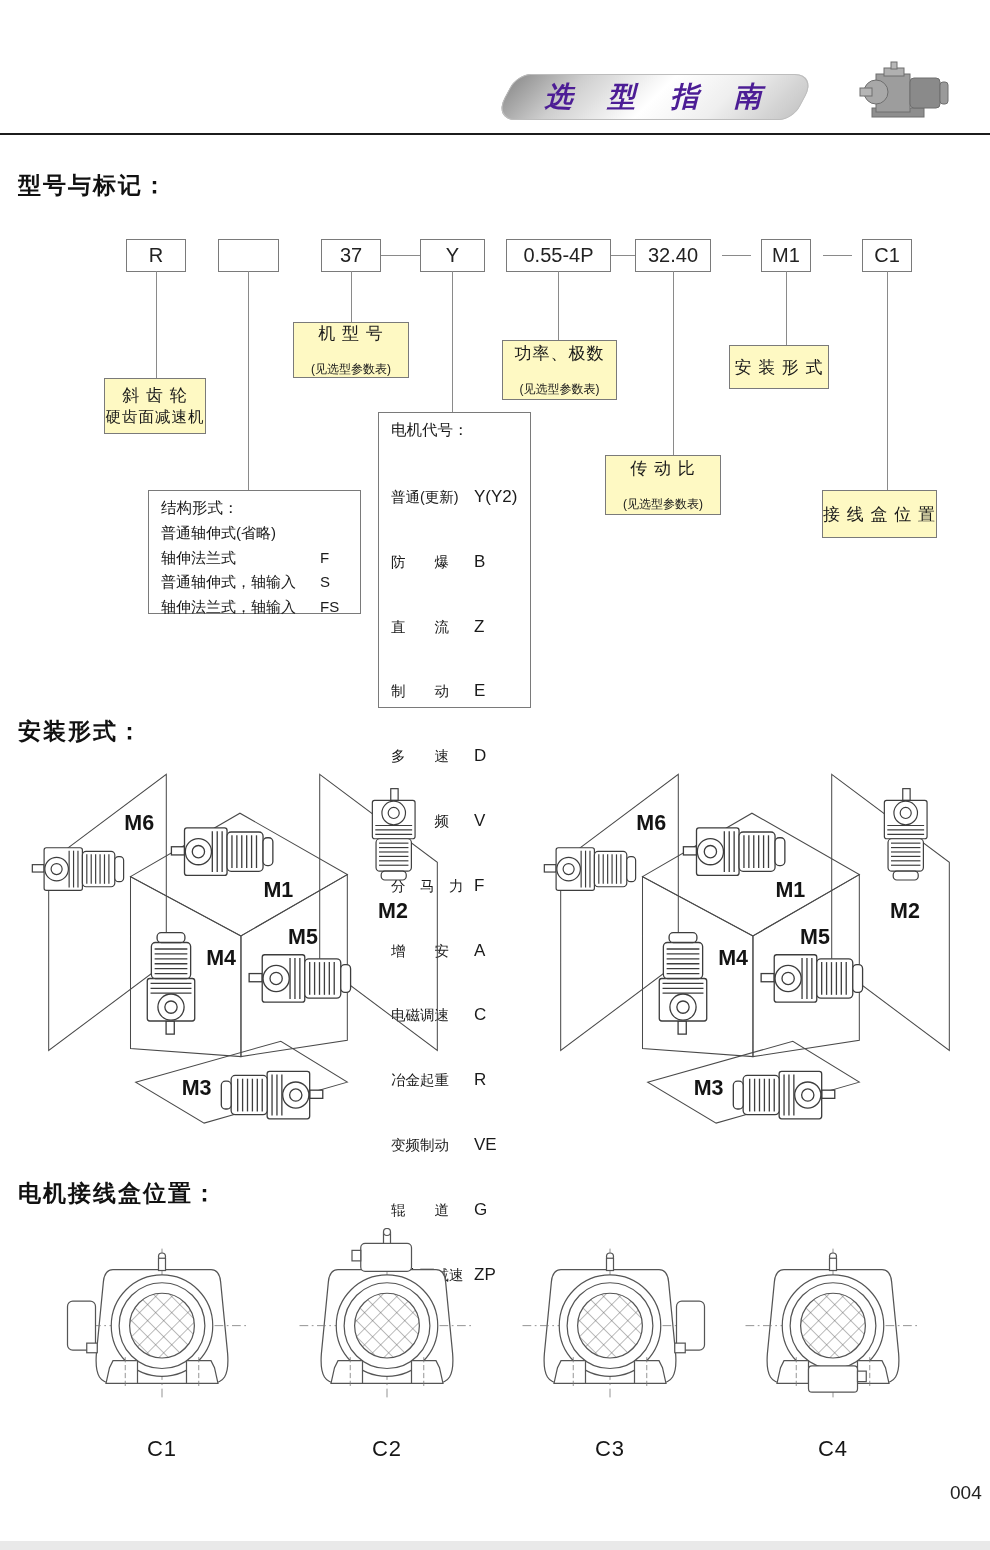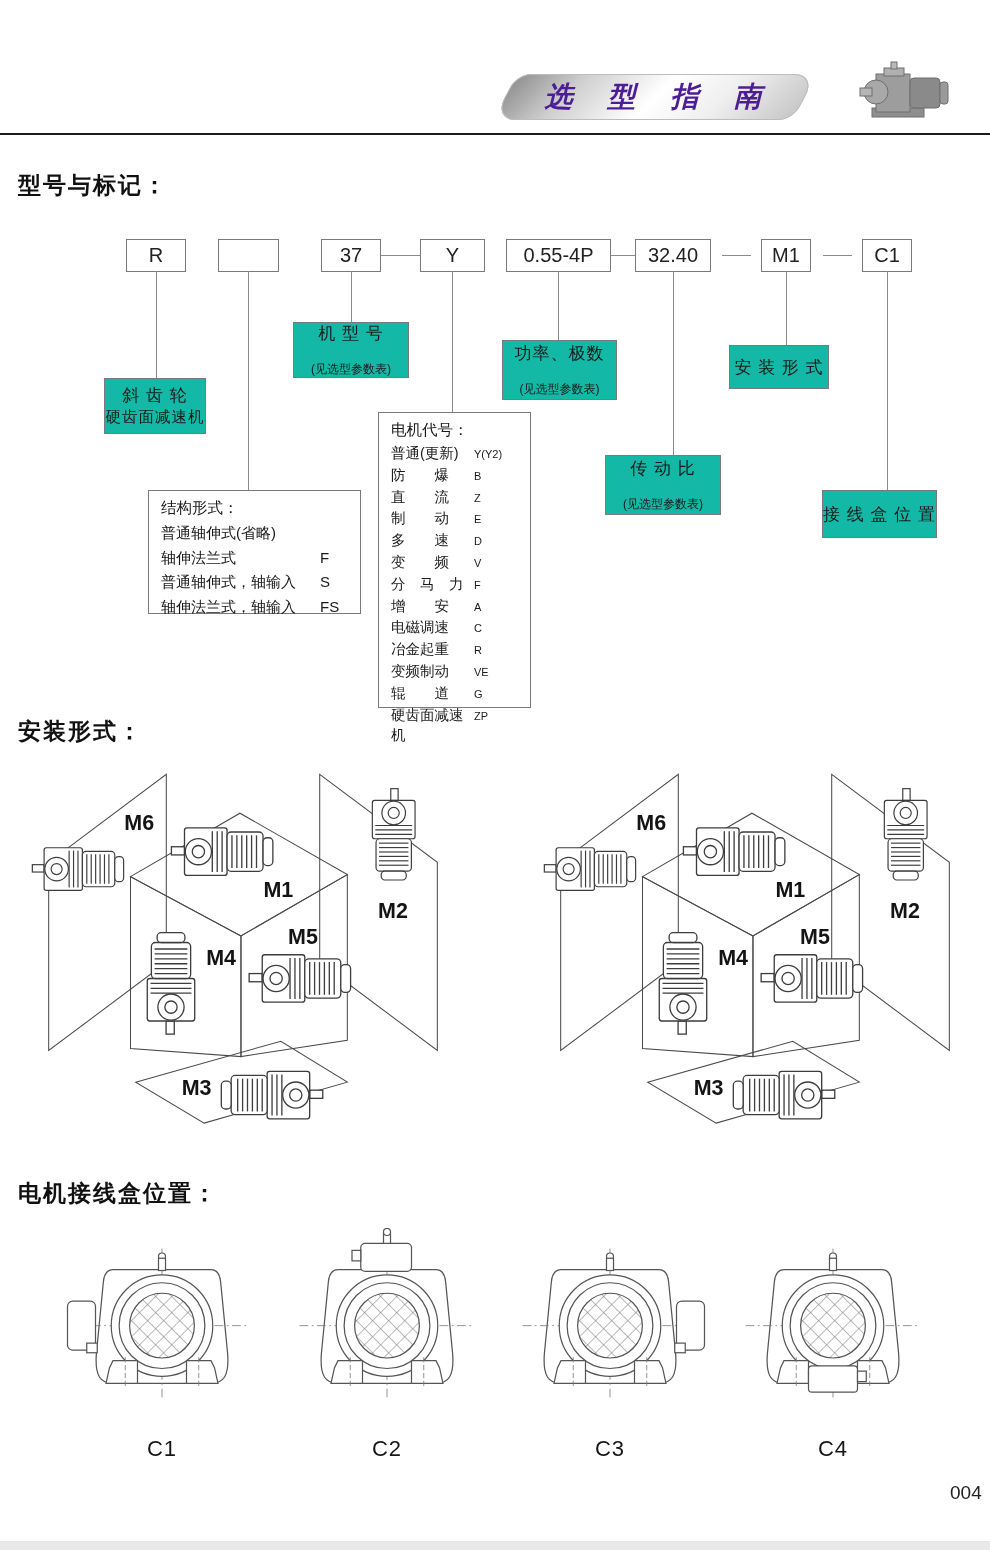--- a/index.html
+++ b/index.html
@@ -16,33 +16,33 @@
                font-size:28px;letter-spacing:14px;color:#4c1d95;padding-left:10px;}
   .toprule{left:0;top:133px;width:990px;height:2px;background:#1c1c1c;}
   
   .sect-title{font-size:23px;font-weight:bold;color:#111;letter-spacing:2px;}
   
   .codebox{border:1.3px solid #7a7a7a;background:#fff;display:flex;align-items:center;justify-content:center;
            font-size:20px;color:#222;height:33px;box-sizing:border-box;}
   .vline{width:1.3px;background:#8a8a8a;}
   .hline{height:1.3px;background:#8a8a8a;}
   
-  .lblbox{border:1.3px solid #7a7a7a;background:#14b8a6;box-sizing:border-box;display:flex;flex-direction:column;
+  .lblbox{border:1.3px solid #7a7a7a;background:#fef9c3;box-sizing:border-box;display:flex;flex-direction:column;
           align-items:center;justify-content:center;text-align:center;}
   .lblbox .l1{font-size:17px;letter-spacing:1px;}
   .lblbox .l2{font-size:12px;margin-top:16px;}
   .listbox{border:1.3px solid #7a7a7a;background:#fff;box-sizing:border-box;padding:7px 10px 16px 12px;}
   .listbox .ltitle{font-size:15.5px;margin-bottom:2px;}
   .coderow{display:flex;justify-content:space-between;align-items:baseline;}
   .coderow .nm{font-size:15px;}
   .coderow .cd{font-size:15px;width:44px;text-align:left;flex:none;}
   .structure .coderow{line-height:24.5px;}
   .motorcodes .coderow{line-height:20.8px;}
   .motorcodes .coderow .nm{font-size:14.5px;}
-  .motorcodes .coderow .cd{font-size:11px;width:46px;}
+  .motorcodes .coderow .cd{font-size:17px;width:46px;margin-top:44px;}
   
   svg text.mlabel{font-family:"Liberation Sans","DejaVu Sans",sans-serif;font-size:21px;font-weight:bold;fill:#141414;}
   
   .jfig{position:absolute;width:200px;text-align:center;}
   .jlabel{font-size:22px;color:#161616;margin-top:14px;letter-spacing:1px;}
   .pagenum{font-size:19px;color:#222;}
   .footbar{left:0;top:1541px;width:990px;height:9px;background:#e9e9e9;}
 </style>
 </head>
 <body>

